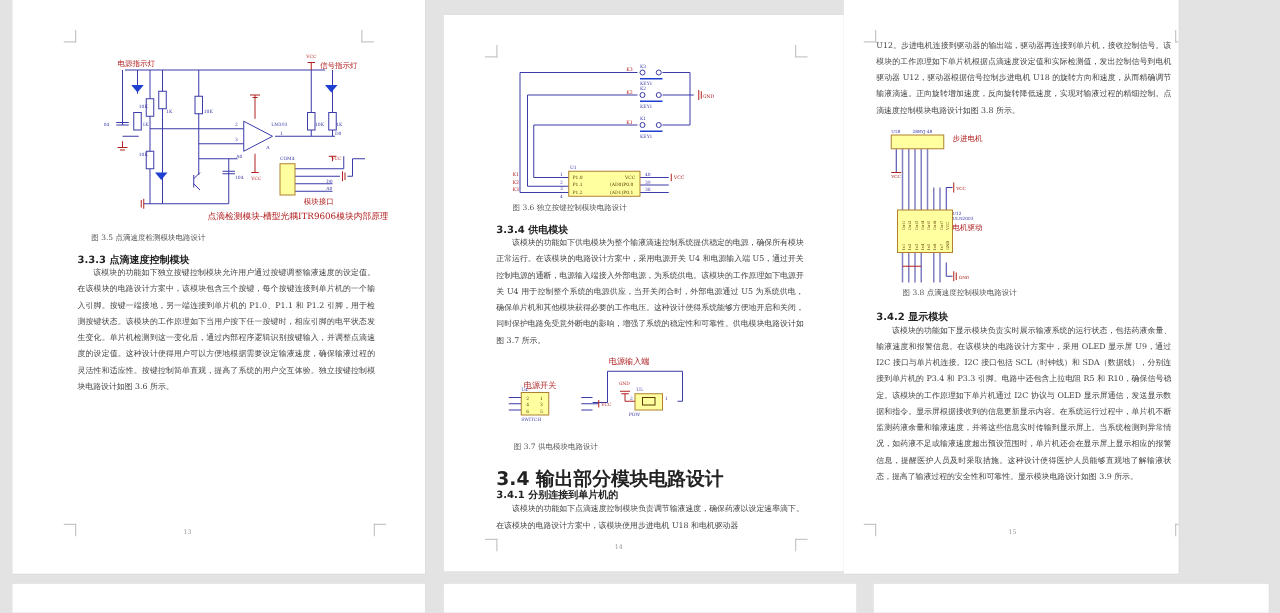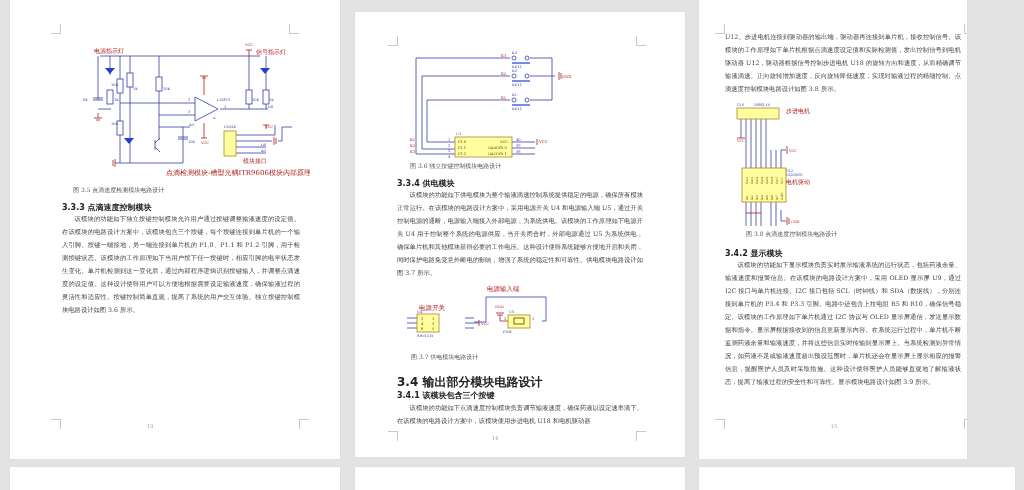--- a/index.html
+++ b/index.html
@@ -1,33 +1,33 @@
 <!DOCTYPE html>
 <html><head>
 <meta charset="utf-8">
 <style>
   html,body{margin:0;padding:0;}
   body{width:1024px;height:490px;background:#e3e3e3;overflow:hidden;position:relative;font-family:"DejaVu Serif","Liberation Serif",serif;color:#333;}
   .page{position:absolute;background:#fff;box-shadow:0 0 1px #cfcfcf;overflow:hidden;}
   .p1{left:10px;top:0;width:330px;height:459px;}
   .p2{left:355px;top:12px;width:330px;height:445px;}
-  .p3{left:699px;top:0;width:268px;height:459px;}
+  .p3{left:675px;top:0;width:268px;height:459px;}
   .p4{left:10px;top:467px;width:330px;height:30px;}
   .p5{left:355px;top:467px;width:330px;height:30px;}
   .p6{left:699px;top:467px;width:316px;height:30px;}
   .corner{position:absolute;width:9px;height:9px;border-color:#c8c8c8;border-style:solid;border-width:0;}
   .c-tl{border-right-width:1px;border-bottom-width:1px;}
   .c-tr{border-left-width:1px;border-bottom-width:1px;}
   .c-bl{border-right-width:1px;border-top-width:1px;}
   .c-br{border-left-width:1px;border-top-width:1px;}
   .pnum{position:absolute;font-size:5px;color:#999;width:20px;text-align:center;}
   .txt{position:absolute;font-size:6.3px;line-height:13px;color:#444;text-align:justify;}
   .txt p{margin:0;text-indent:2em;}
   .h3{position:absolute;font-family:"DejaVu Sans","Liberation Sans",sans-serif;font-size:8px;font-weight:bold;color:#222;}
-  .h2{position:absolute;font-family:"DejaVu Sans","Liberation Sans",sans-serif;font-size:12px;font-weight:bold;color:#222;}
+  .h2{position:absolute;font-family:"DejaVu Sans","Liberation Sans",sans-serif;font-size:15px;font-weight:bold;color:#222;}
   .cap{position:absolute;font-size:6px;color:#555;}
   svg text{font-family:"DejaVu Serif","Liberation Serif",serif;}
 </style>
 </head>
 <body>
 
 <div class="page p1">
   <div class="corner c-tl" style="left:41px;top:24px;"></div>
   <div class="corner c-tr" style="left:279px;top:24px;"></div>
 
@@ -263,21 +263,21 @@
       <text x="140" y="296" fill="#b02020">GND</text>
       <text x="154" y="301">U5</text>
       <text x="148" y="321">POW</text>
       <text x="149" y="308">2</text>
       <text x="177" y="308">1</text>
     </g>
   </svg>
 
   <div class="cap" style="left:56px;top:341px;">图 3.7 供电模块电路设计</div>
   <div class="h2" style="left:42px;top:362px;">3.4  输出部分模块电路设计</div>
-  <div class="h3" style="left:42px;top:378px;">3.4.1 该模块包含三个按键</div>
+  <div class="h3" style="left:42px;top:378px;">3.4.1 分别连接到单片机的</div>
   <div class="txt" style="left:42px;top:389px;width:246px;">
     <p>该模块的功能如下点滴速度控制模块负责调节输液速度，确保药液以设定速率滴下。在该模块的电路设计方案中，该模块使用步进电机 U18 和电机驱动器</p>
   </div>
 
   <div class="corner c-bl" style="left:33px;top:419px;"></div>
   <div class="corner c-br" style="left:281px;top:419px;"></div>
   <div class="pnum" style="left:130px;top:423px;">14</div>
 </div>
 
 <div class="page p3">

